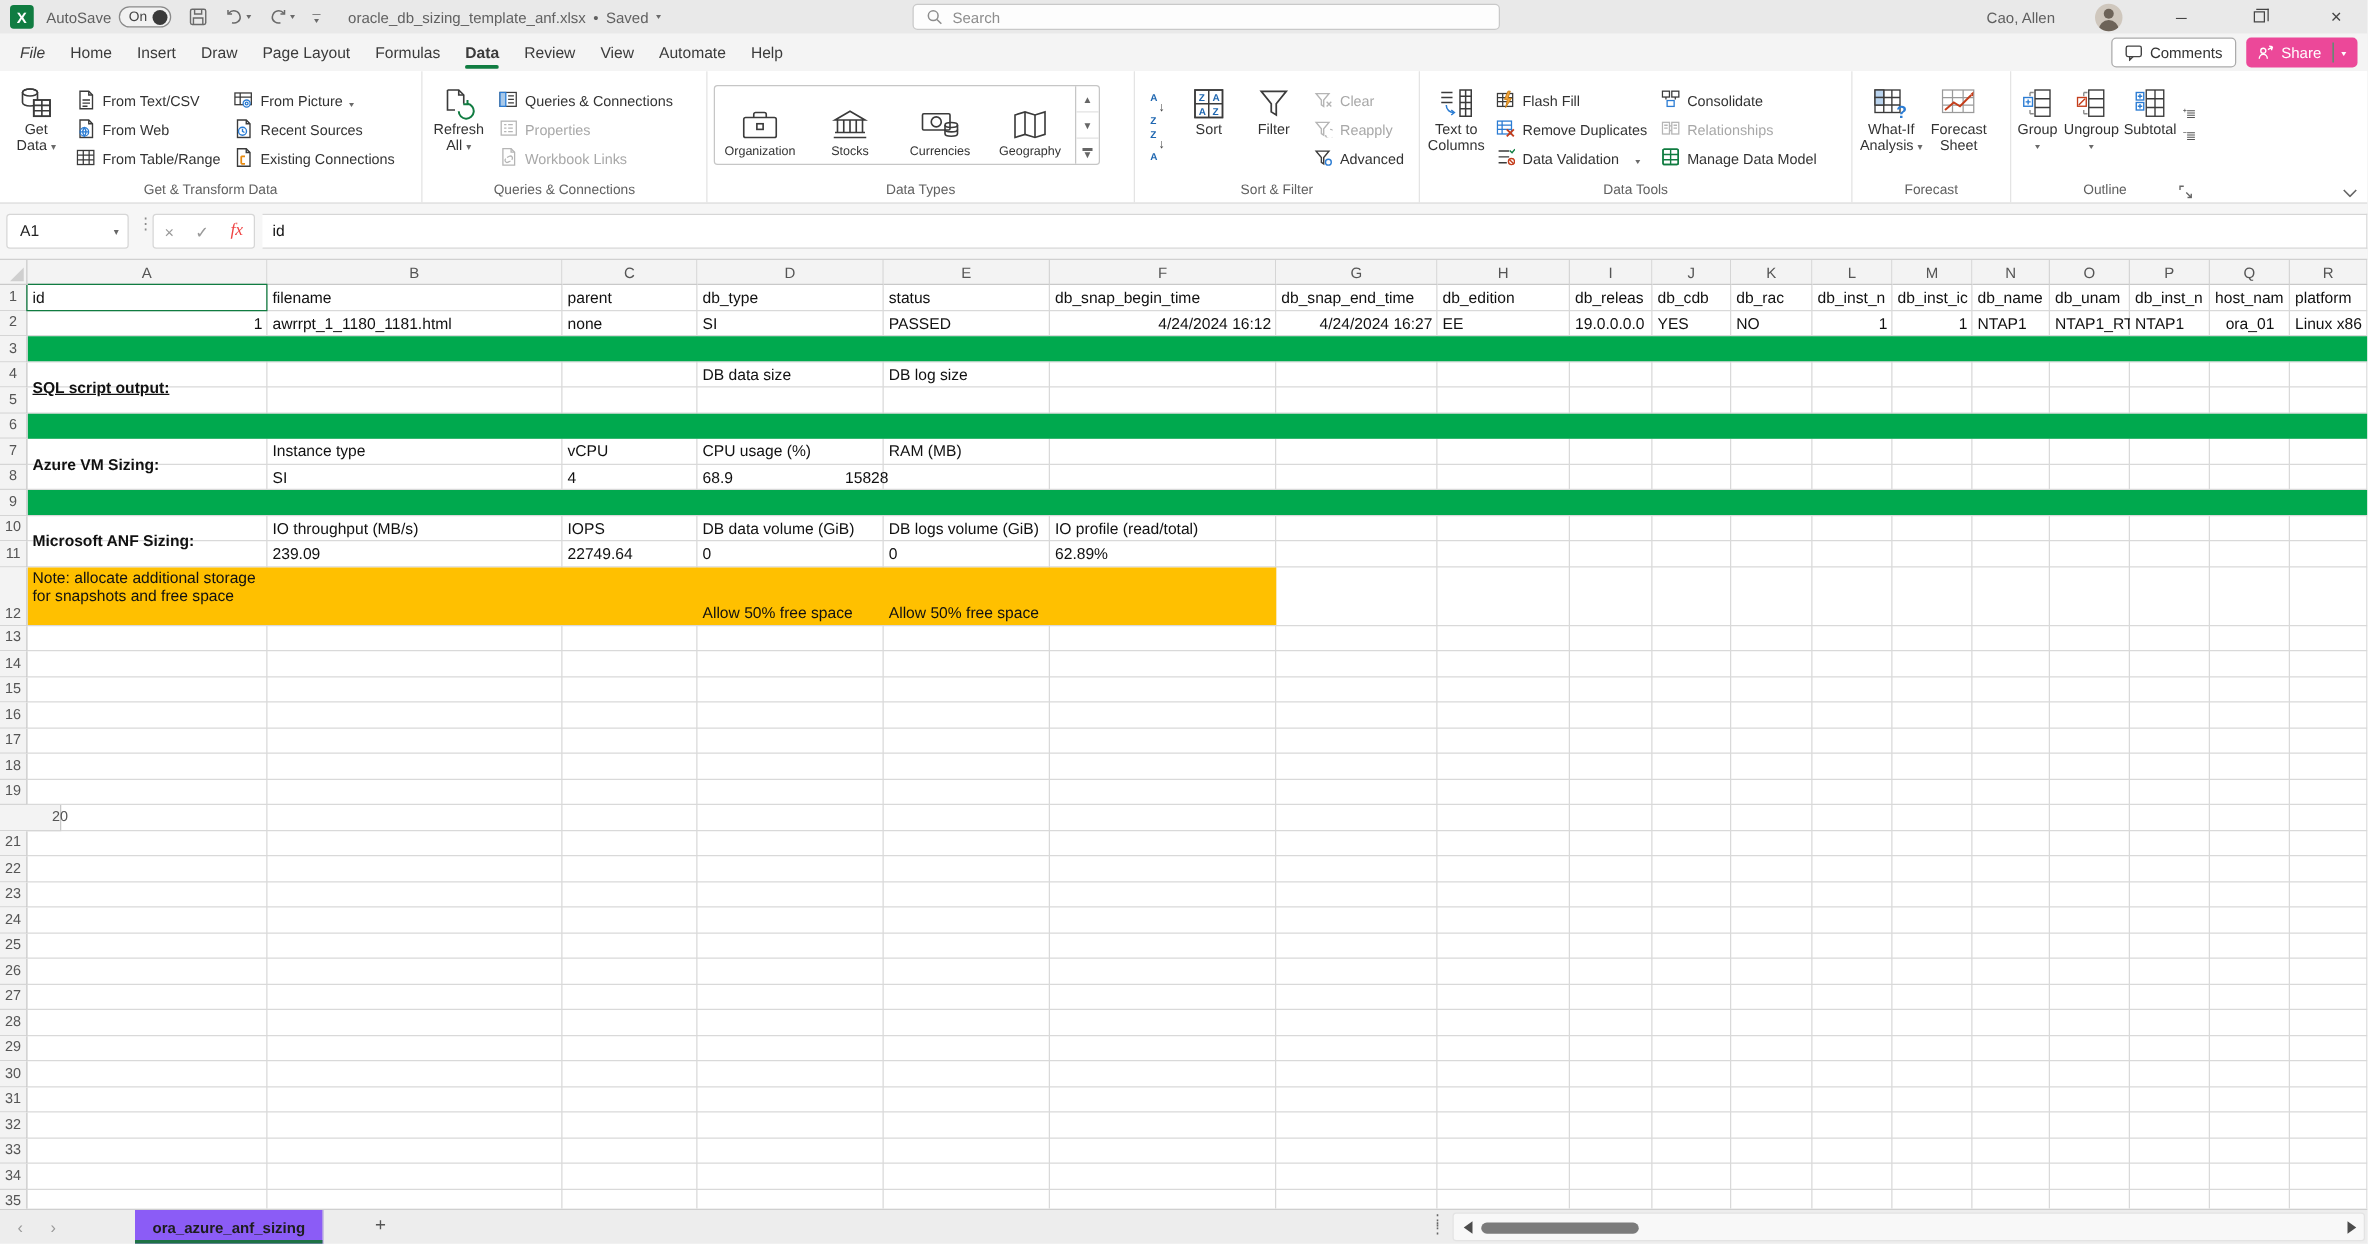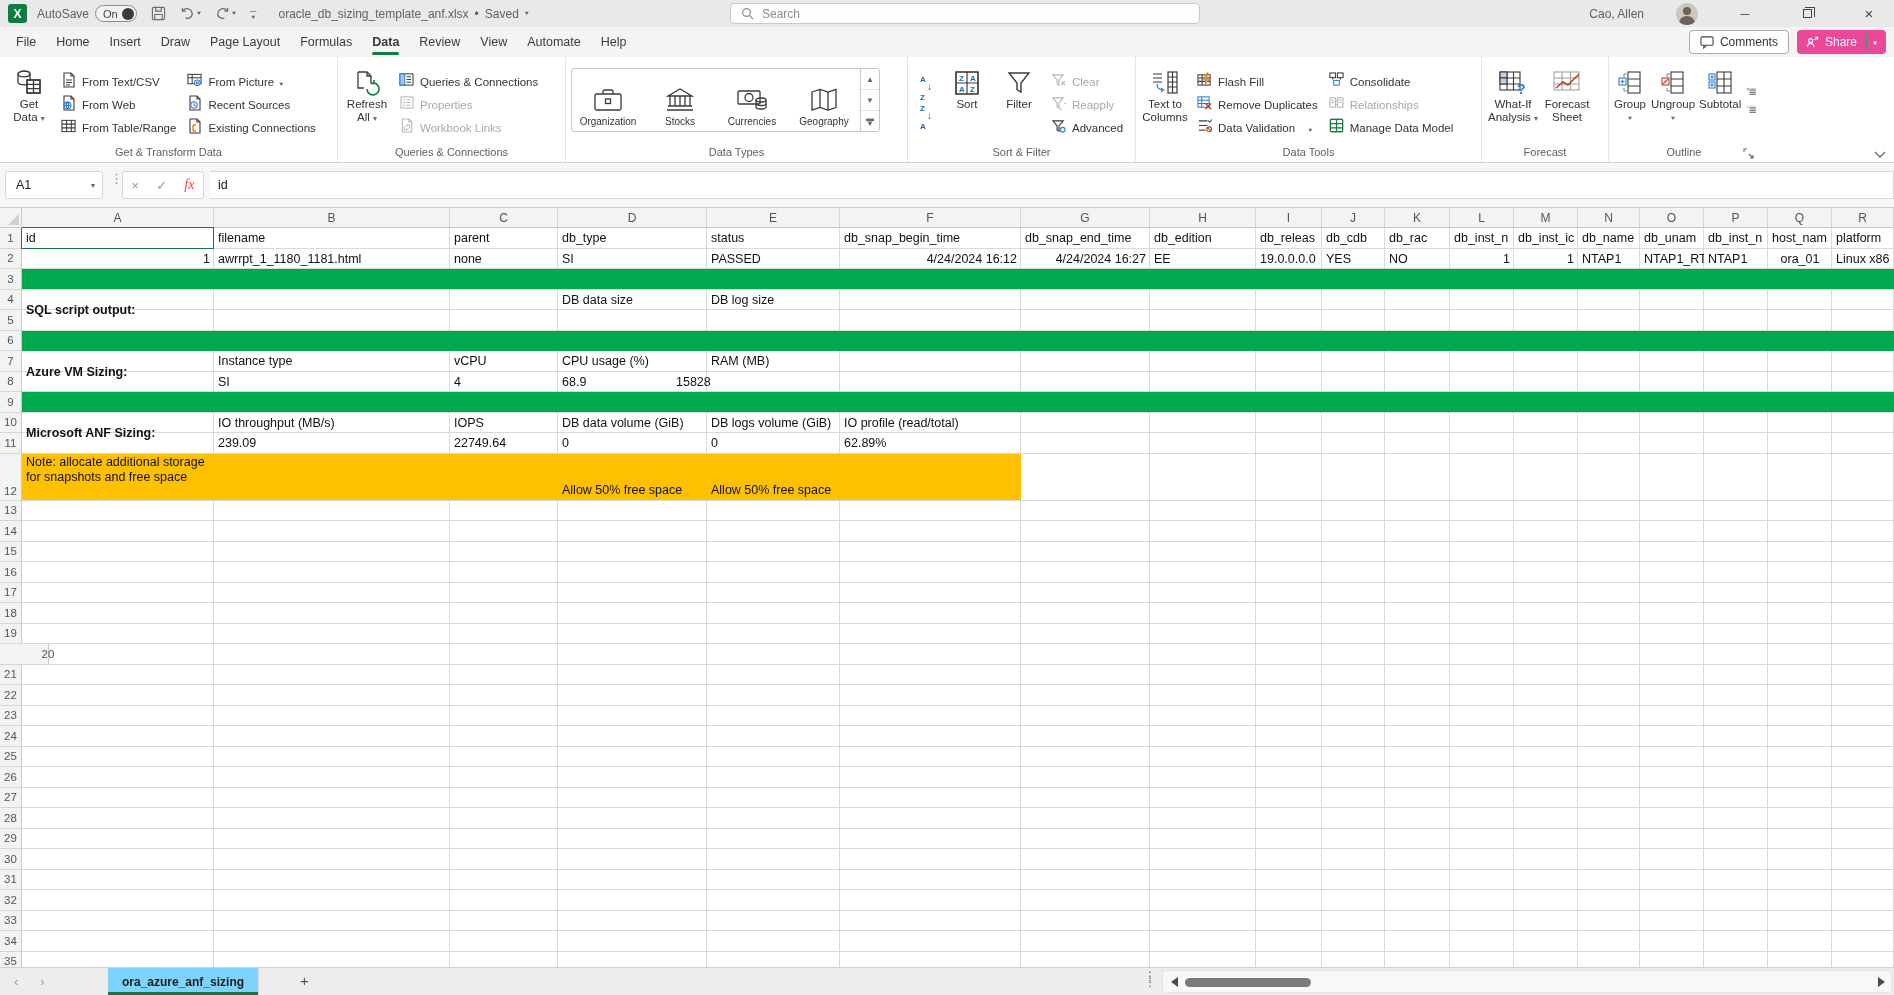--- a/index.html
+++ b/index.html
@@ -28,21 +28,21 @@
   .avatar:before { content:""; position:absolute; left:7px; top:4px; width:8px; height:8px; border-radius:50%; background:#6d6358; }
   .avatar:after  { content:""; position:absolute; left:3px; top:13px; width:16px; height:10px; border-radius:8px 8px 0 0; background:#6d6358; }
   .wbtn { color:#454545; font-size:12px; width:30px; text-align:center; }
   .restore-box { width:9px; height:9px; border:1px solid #454545; display:inline-block; position:relative; }
   .restore-box:before { content:""; position:absolute; left:1px; top:-3px; width:9px; height:9px; border:1px solid #454545; border-bottom:none; border-left:none; }
 
   
   .menubar { position:absolute; left:0; top:27px; width:100%; height:30px; background:#f4f4f4;
              display:flex; align-items:center; font-size:12.5px; color:#3b3b3b; }
   .mtab { padding:0 10px; height:100%; display:flex; align-items:center; position:relative; cursor:default; }
-  .mtab:first-child { padding-left:16px; }
+  .mtab:first-child { padding-left:16px;font-style:italic; }
   .mtab.active { font-weight:bold; }
   .mtab.active:after { content:""; position:absolute; left:10px; right:10px; bottom:2px; height:3px; background:#107C41; border-radius:2px; }
   .mb-right { position:absolute; right:8px; top:3px; display:flex; gap:8px; align-items:center;margin-left:48px; }
   .comments-btn { height:24px; border:1px solid #ababab; border-radius:4px; background:#fff; display:flex;
                   align-items:center; gap:6px; padding:0 10px; font-size:12px; color:#333; }
   .share-btn { height:24px; border-radius:4px; background:#ec4899; color:#fff; display:flex; align-items:center;
                gap:6px; padding:0 9px; font-size:12px; }
   .share-btn .sep { width:1px; height:16px; background:#3d9b69; margin-left:3px; }
 
   
@@ -100,21 +100,21 @@
   .gcell.ar { justify-content:flex-end; }
   .gcell.ac { justify-content:center; }
   .gcell.vb { align-items:flex-end; padding-bottom:4px; }
   .gcell.bold { font-weight:bold; }
   .gcell.wrap { white-space:normal; line-height:15.5px; align-items:flex-start; padding-top:1px; }
   .selbox { position:absolute; border:1.5px solid #107C41; z-index:5; pointer-events:none; }
 
   
   .tabbar { position:absolute; left:0; top:967px; width:100%; height:28px; background:#ededed; border-top:1px solid #cfcfcf; }
   .tb-nav { position:absolute; left:14px; top:0; height:100%; display:flex; align-items:center; gap:22px; color:#9a9a9a; font-size:13px; }
-  .sheettab { position:absolute; left:108px; top:0; height:100%; background:#7dd3fc; display:flex; align-items:center;
+  .sheettab { position:absolute; left:108px; top:0; height:100%; background:#8b5cf6; display:flex; align-items:center;
               padding:0 14px; font-size:12px; font-weight:bold; color:#1d1d1d; border-right:1px solid #d9d9d9; }
   .sheettab:after { content:""; position:absolute; left:0; right:0; bottom:0; height:3px; background:#1e7145; }
   .addsheet { position:absolute; left:300px; top:4px; font-size:15px; color:#555; }
   .tb-dots { position:absolute; left:1144px; top:5px; color:#666; font-size:12px; line-height:6px; }
   .hscroll { position:absolute; left:1162px; right:2px; top:2px; bottom:2px; background:#f8f8f8; border:1px solid #e3e3e3;
              border-radius:3px; }
   .hthumb { position:absolute; left:22px; top:7px; width:126px; height:9px; border-radius:5px; background:#7b7b7b; }
   .harrow { position:absolute; top:6px; width:0; height:0; }
   .harrow.l { left:8px; border-top:5px solid transparent; border-bottom:5px solid transparent; border-right:7px solid #4c4c4c; }
   .harrow.r { right:6px; border-top:5px solid transparent; border-bottom:5px solid transparent; border-left:7px solid #4c4c4c; }
@@ -821,21 +821,21 @@
       <div class="gcell" style="left: 558px; top: 204.5px; width: 149px; height: 20.5px;">DB data volume (GiB)</div>
       <div class="gcell" style="left: 707px; top: 204.5px; width: 133px; height: 20.5px;">DB logs volume (GiB)</div>
       <div class="gcell" style="left: 840px; top: 204.5px; width: 181px; height: 20.5px;">IO profile (read/total)</div>
       <div class="gcell" style="left: 214px; top: 225px; width: 236px; height: 20.5px;">239.09</div>
       <div class="gcell" style="left: 450px; top: 225px; width: 108px; height: 20.5px;">22749.64</div>
       <div class="gcell" style="left: 558px; top: 225px; width: 149px; height: 20.5px;">0</div>
       <div class="gcell" style="left: 707px; top: 225px; width: 133px; height: 20.5px;">0</div>
       <div class="gcell" style="left: 840px; top: 225px; width: 181px; height: 20.5px;">62.89%</div>
       <div class="gcell vb" style="left: 558px; top: 245.5px; width: 149px; height: 47px;">Allow 50% free space</div>
       <div class="gcell vb" style="left: 707px; top: 245.5px; width: 133px; height: 47px;">Allow 50% free space</div>
-      <div class="gcell bold" style="left: 22px; top: 81.5px; width: 192px; height: 41px;">SQL script output:</div>
+      <div class="gcell bold" style="left: 22px; top: 81.5px; width: 192px; height: 41px; text-decoration: underline;">SQL script output:</div>
       <div class="gcell bold" style="left: 22px; top: 143px; width: 192px; height: 41px;">Azure VM Sizing:</div>
       <div class="gcell bold" style="left: 22px; top: 204.5px; width: 192px; height: 41px;">Microsoft ANF Sizing:</div>
       <div class="gcell wrap" style="left: 22px; top: 245.5px; width: 192px; height: 47px;">Note: allocate additional storage for snapshots and free space</div>
       <div class="selbox" style="left: 21px; top: 19px; width: 193px; height: 21.5px;"></div>
     </div>
 
   <div class="tabbar">
     <div class="tb-nav">
       <span>‹</span>
       <span>›</span>

